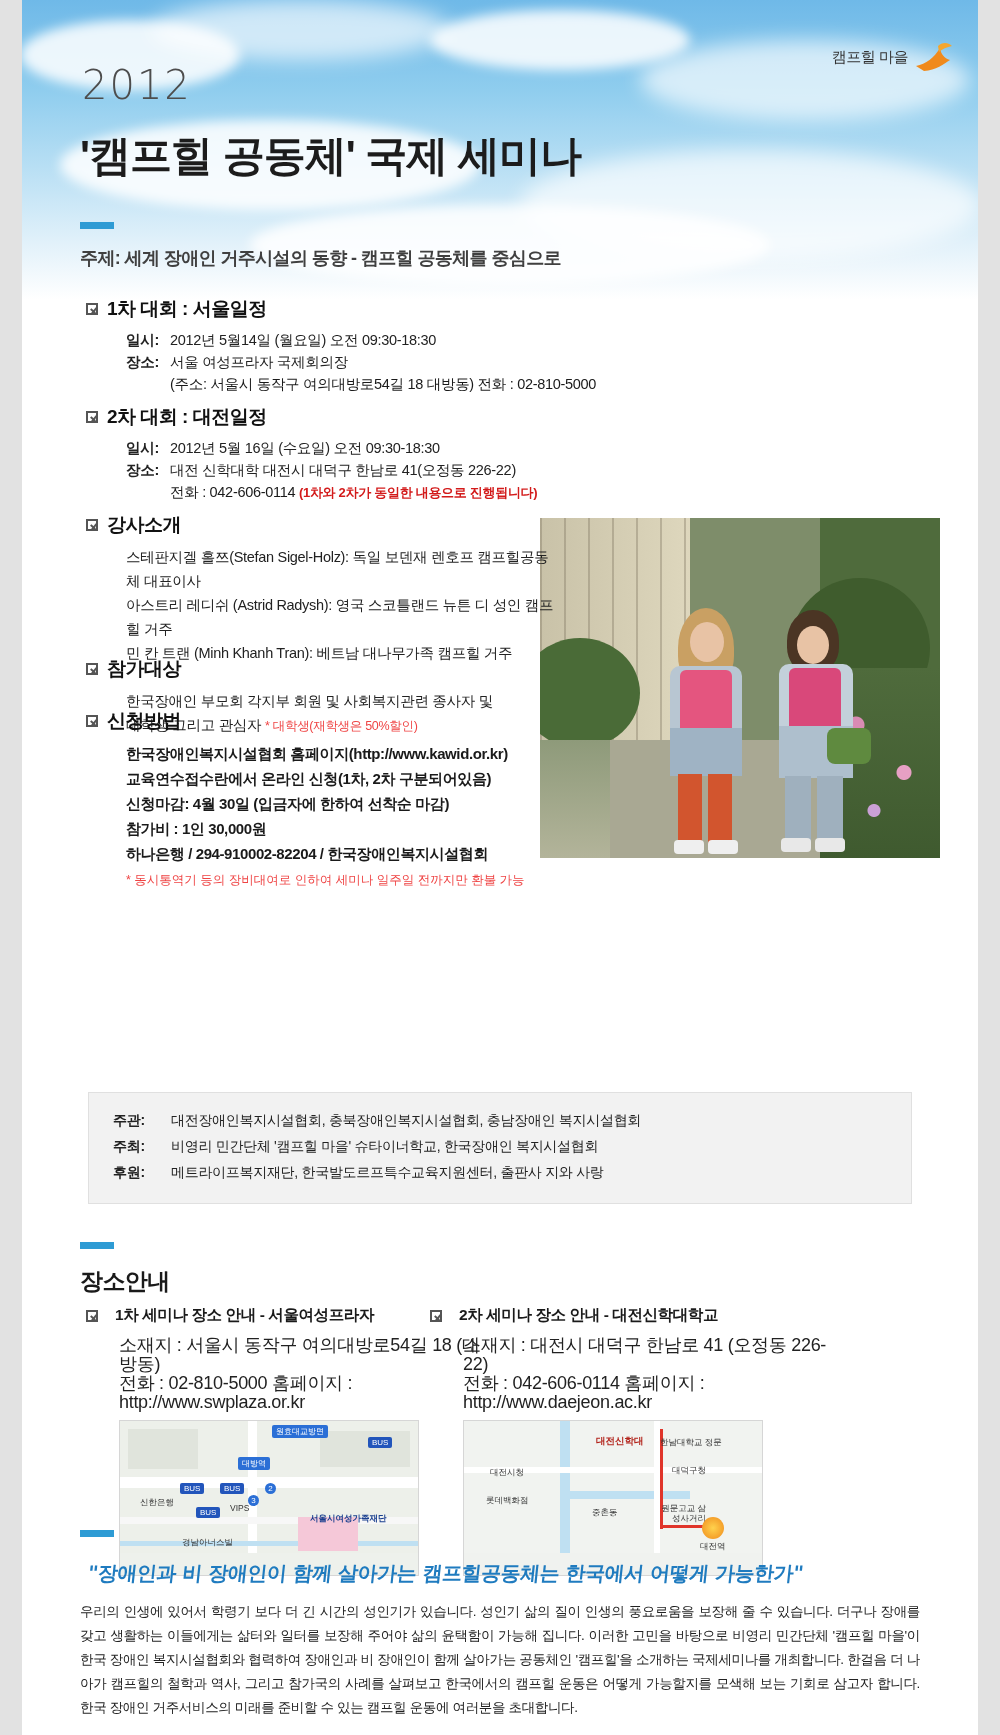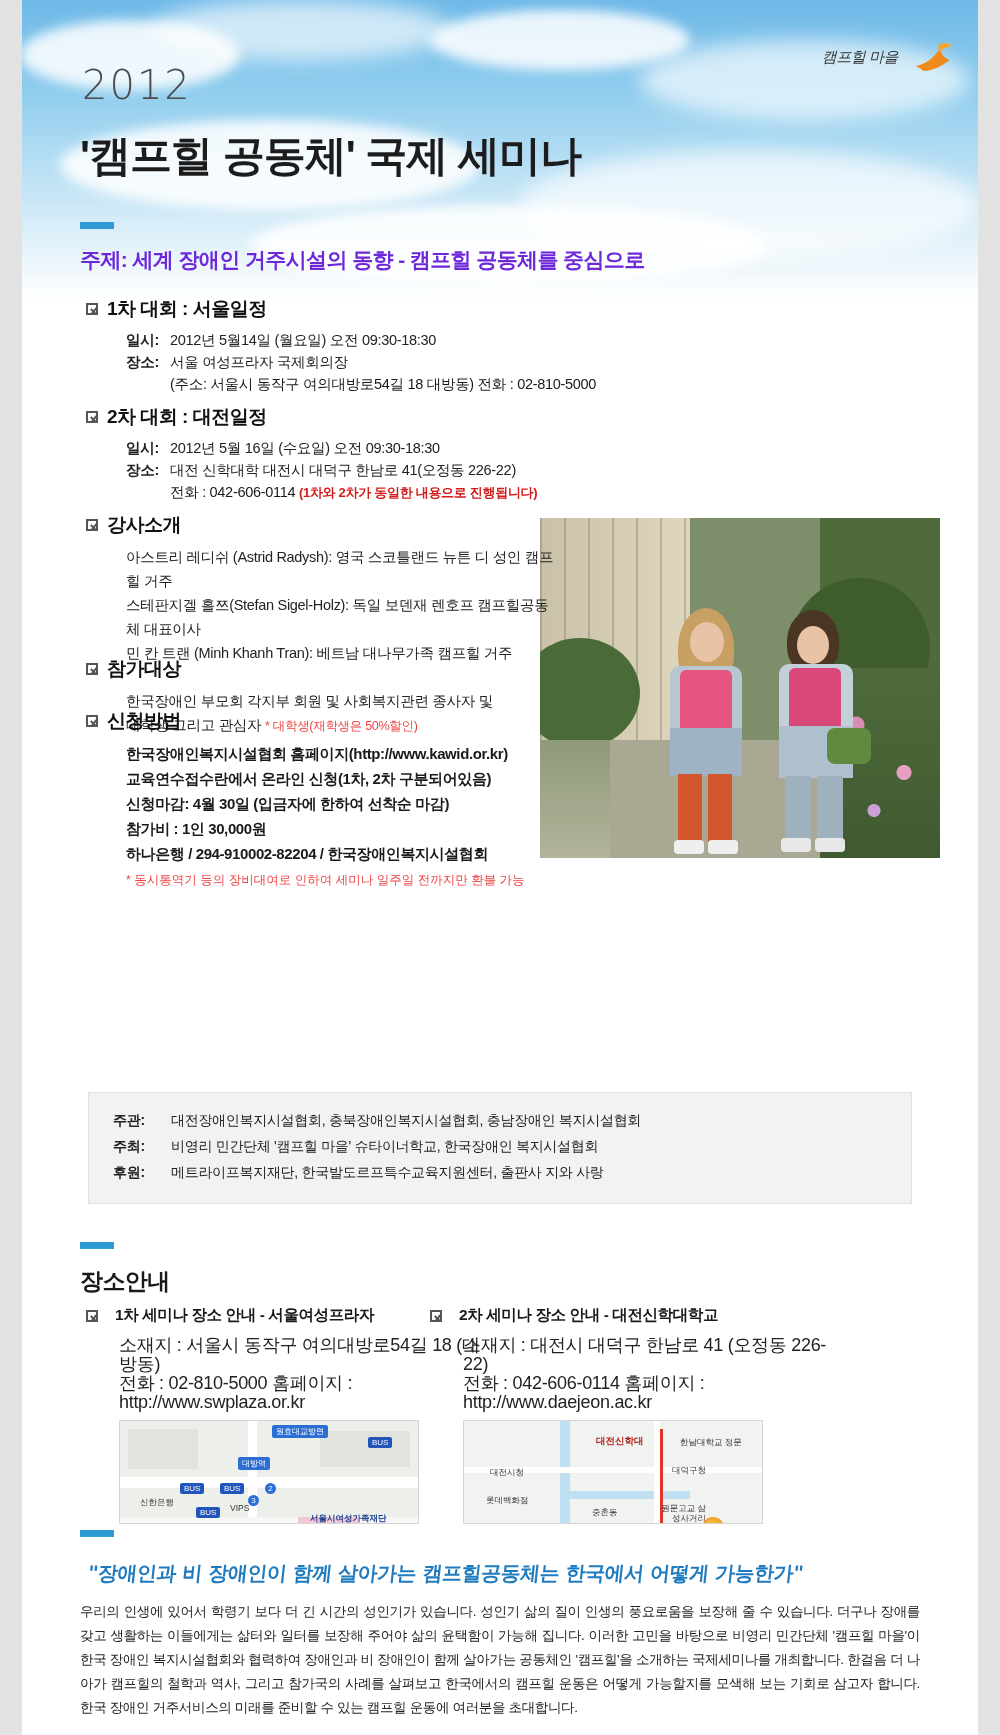--- a/index.html
+++ b/index.html
@@ -30,40 +30,40 @@
   .page-edge-left, .page-edge-right {
     position: absolute; top: 0; width: 22px; height: 1735px;
     background: #e2e2e2;
   }
   .page-edge-left { left: 0; }
   .page-edge-right { right: 0; }
 
   
   .logo {
     position: absolute; right: 46px; top: 40px;
-    display: flex; align-items: center; gap: 16px; font-style: italic;
+    display: flex; align-items: center; gap: 6px;
   }
   .logo-text { font-size: 15px; color: #333; letter-spacing: -0.5px; }
   .logo-mark { width: 40px; height: 34px; }
 
   .year {
     position: absolute; left: 82px; top: 62px;
     font-size: 40px; color: #4d4d4d; letter-spacing: 2px;
     font-family: "DejaVu Sans", sans-serif; font-weight: 300;
   }
   .main-title {
     position: absolute; left: 80px; top: 128px;
     font-size: 42px; font-weight: bold; color: #1c1c1c; letter-spacing: -1px;
   }
   .bluebar {
     position: absolute; background: #2e9bd4; height: 7px; width: 34px;
   }
   .subject {
     position: absolute; left: 80px; top: 246px;
-    font-size: 21px; font-weight: bold; color: #6d28d9; letter-spacing: -0.6px;
+    font-size: 18px; font-weight: bold; color: #404040; letter-spacing: -0.6px;
   }
   .sec { position: absolute; }
   .sec-head {
     display: flex; align-items: center; gap: 9px;
     font-size: 19px; font-weight: bold; color: #111; letter-spacing: -0.5px;
   }
   .chk {
     width: 12px; height: 12px; border: 2px solid #555; display: inline-block;
     position: relative; flex: 0 0 auto;
   }
@@ -117,21 +117,21 @@
     background: #f2f2f2; border: 1px solid #e0e0e0;
   }
   .org-row { display:flex; font-size: 14px; line-height: 26px; letter-spacing:-0.3px; color:#222; }
   .org-row .lbl { font-weight:bold; width: 58px; flex:0 0 58px; }
 
   
   .venue-title { position:absolute; left:80px; top:1266px; font-size:23px; font-weight:bold; letter-spacing:-0.6px; }
   .venue-col { position:absolute; top:1305px; width:400px; }
   .venue-head { display:flex; align-items:center; gap:17px; font-size:15.5px; font-weight:bold; letter-spacing:-0.4px; }
   .venue-meta { margin-top:10px; padding-left:33px; font-size:18px; line-height:19px; color:#222; letter-spacing:-0.3px; }
-  .map { margin-top:8px; margin-left:33px; width:300px; height:104px; position:relative; overflow:hidden; background:#eef1ec; border:1px solid #d6d6d6; }
+  .map { margin-top:8px; margin-left:33px; width:300px; height:156px; position:relative; overflow:hidden; background:#eef1ec; border:1px solid #d6d6d6; }
   .map.m2 { background:#f0f2ef; }
   .mapblock { position:absolute; background:#e3e7e0; }
   .road { position:absolute; background:#ffffff; }
   .river { position:absolute; background:#bfe0f2; }
   .bus { position:absolute; background:#2255bb; color:#fff; font-size:8px; padding:1px 4px; border-radius:2px; }
   .metro { position:absolute; background:#2b6fd6; color:#fff; font-size:8px; padding:1px 4px; border-radius:2px; }
   .mapnum { position:absolute; background:#2b6fd6; color:#fff; font-size:8px; width:11px; height:11px; border-radius:50%; text-align:center; line-height:11px; }
   .maptxt { position:absolute; font-size:8.5px; color:#333; white-space:nowrap; }
   .maptxt.b { font-weight:bold; color:#1a3f8f; }
   .maptxt.r { color:#b3261e; font-weight:bold; font-size:9.5px; }
@@ -260,22 +260,22 @@
       </div>
     </div>
   </div>
 
   <div class="sec" style="left:86px;top:512px;width:470px;">
     <div class="sec-head">
       <span class="chk"></span>
       <span>강사소개</span>
     </div>
     <div class="rows">
+      <div class="lec-line">스테판지겔 홀쯔(Stefan Sigel-Holz): 독일 보덴재 렌호프 캠프힐공동체 대표이사</div>
       <div class="lec-line">아스트리 레디쉬 (Astrid Radysh): 영국 스코틀랜드 뉴튼 디 성인 캠프힐 거주</div>
-      <div class="lec-line">스테판지겔 홀쯔(Stefan Sigel-Holz): 독일 보덴재 렌호프 캠프힐공동체 대표이사</div>
       <div class="lec-line">민 칸 트랜 (Minh Khanh Tran): 베트남 대나무가족 캠프힐 거주</div>
     </div>
   </div>
 
   <div class="sec" style="left:86px;top:656px;width:470px;">
     <div class="sec-head">
       <span class="chk"></span>
       <span>참가대상</span>
     </div>
     <div class="rows">
@@ -366,21 +366,21 @@
     </div>
     <div class="map m2">
       <div class="mapblock" style="left:0;top:0;width:300px;height:132px;background:#f1f3f0;"></div>
       <div class="river" style="left:96px;top:0;width:10px;height:132px;"></div>
       <div class="river" style="left:96px;top:70px;width:130px;height:8px;"></div>
       <div class="road" style="left:0;top:46px;width:300px;height:6px;"></div>
       <div class="road" style="left:190px;top:0;width:6px;height:132px;"></div>
       <div class="redline" style="left:196px;top:8px;width:3px;height:100px;"></div>
       <div class="redline" style="left:196px;top:104px;width:58px;height:3px;"></div>
       <div class="maptxt r" style="left:132px;top:14px;">대전신학대</div>
-      <div class="maptxt" style="left:216px;top:16px;">한남대학교 정문</div>
+      <div class="maptxt" style="left:196px;top:16px;">한남대학교 정문</div>
       <div class="maptxt" style="left:26px;top:46px;">대전시청</div>
       <div class="maptxt" style="left:208px;top:44px;">대덕구청</div>
       <div class="maptxt" style="left:22px;top:74px;">롯데백화점</div>
       <div class="maptxt" style="left:128px;top:86px;">중촌동</div>
       <div class="maptxt" style="left:196px;top:82px;width:46px;white-space:normal;line-height:10px;text-align:right;">뭔문고교 삼성사거리</div>
       <div class="markerdot" style="left:238px;top:96px;"></div>
       <div class="maptxt" style="left:236px;top:120px;">대전역</div>
     </div>
   </div>
 

